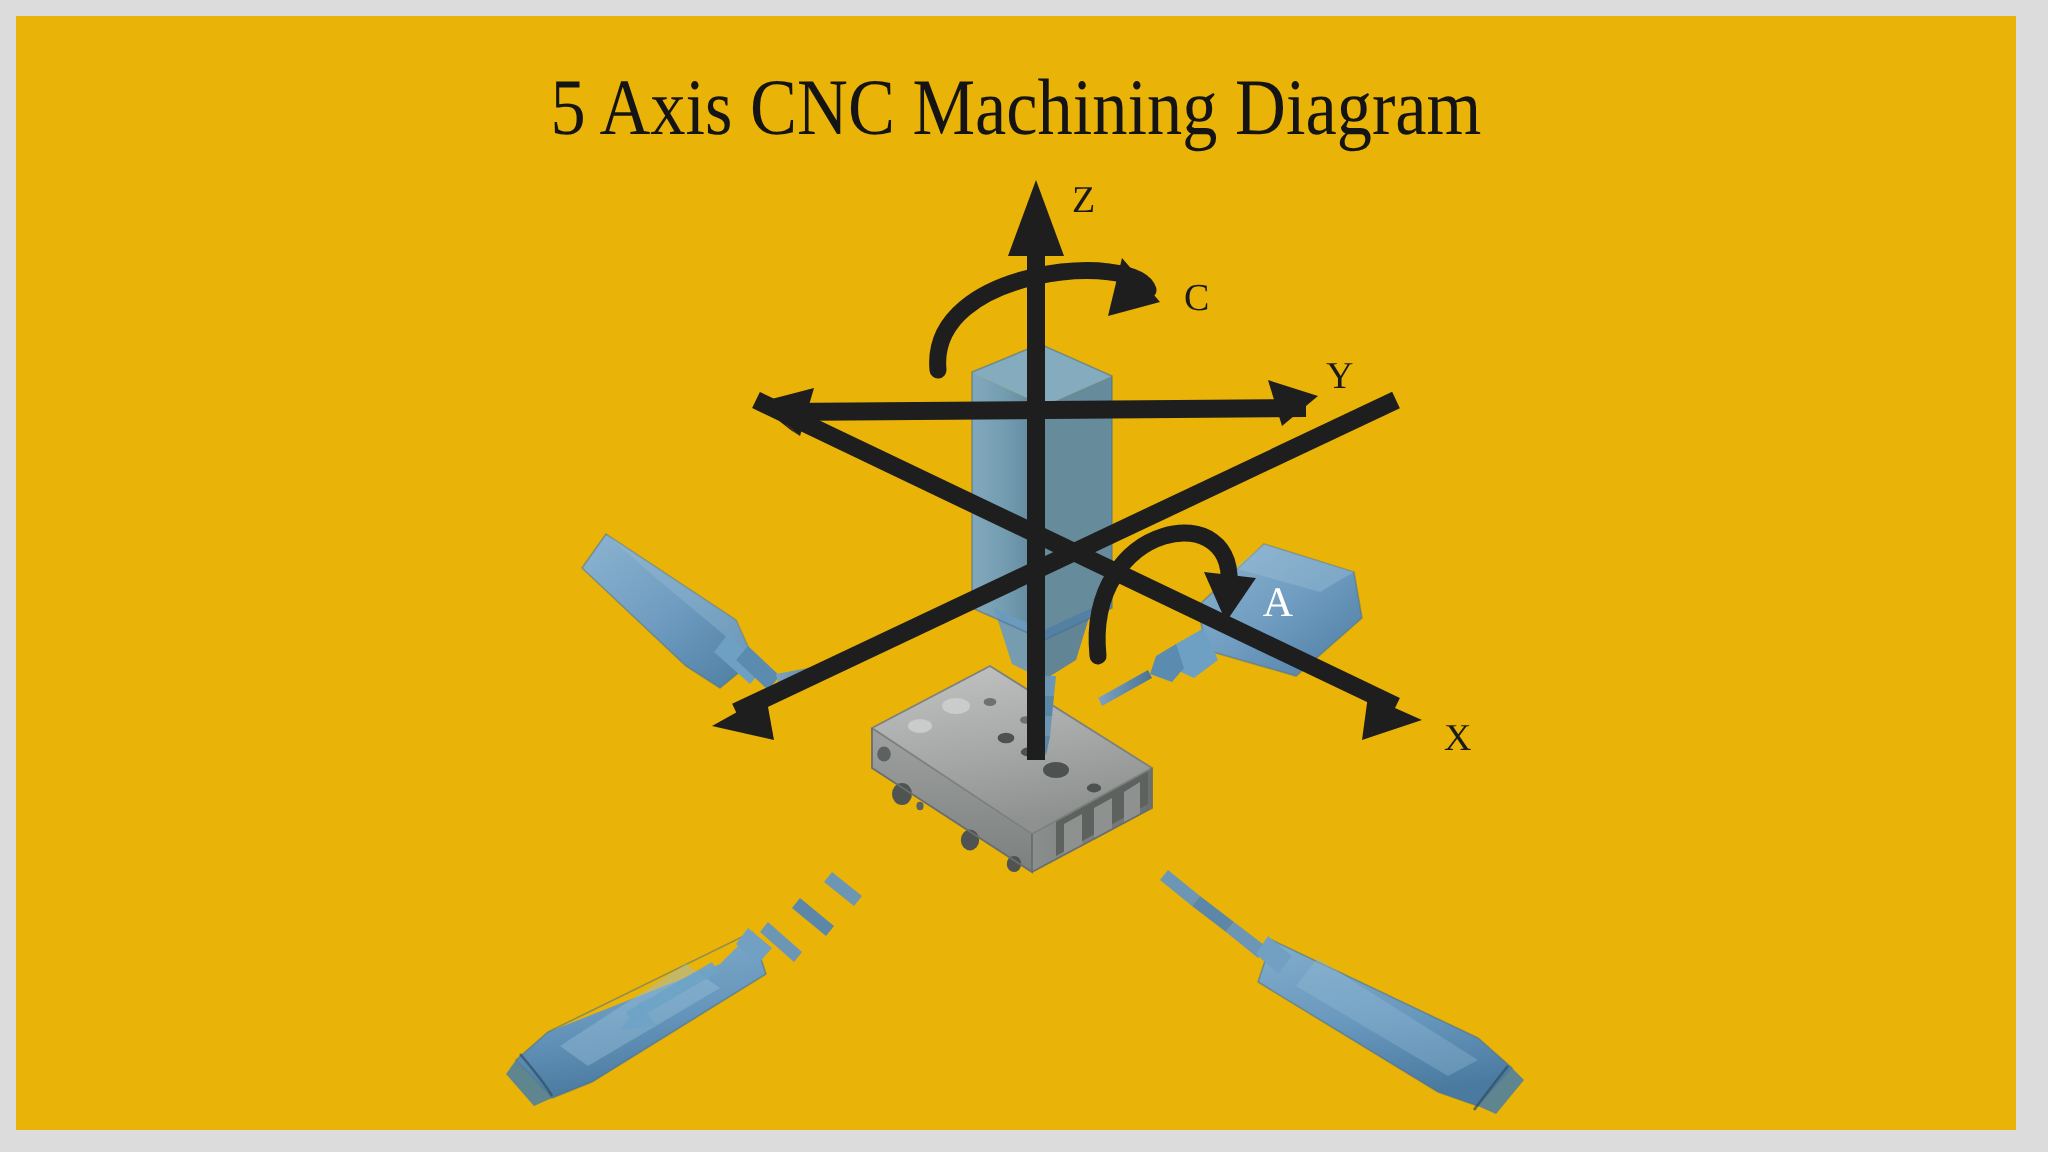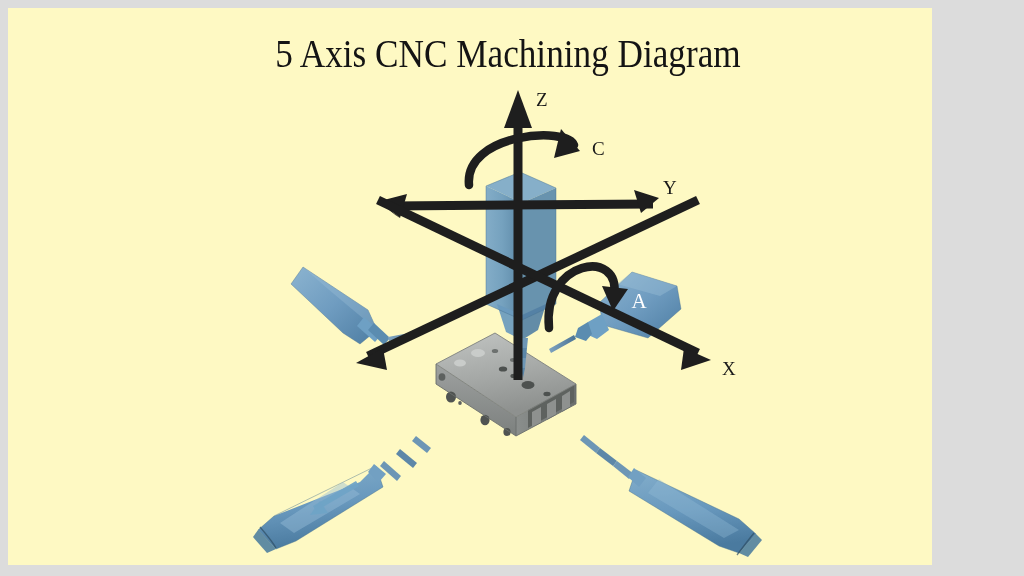--- a/index.html
+++ b/index.html
@@ -17,23 +17,23 @@
     position: relative;
     width: 1024px;
     height: 576px;
     background: #dcdcdc;
     box-sizing: border-box;
   }
   #canvas {
     position: absolute;
     left: 8px;
     top: 8px;
-    width: 924px;
+    width: 1000px;
     height: 557px;
-    background: #fef9c3;
+    background: #eab308;
     overflow: hidden;
   }
   #title {
     position: absolute;
     left: 0;
     top: 22px;
     width: 1000px;
     text-align: center;
     font-family: "Liberation Serif", serif;
     font-size: 40px;

